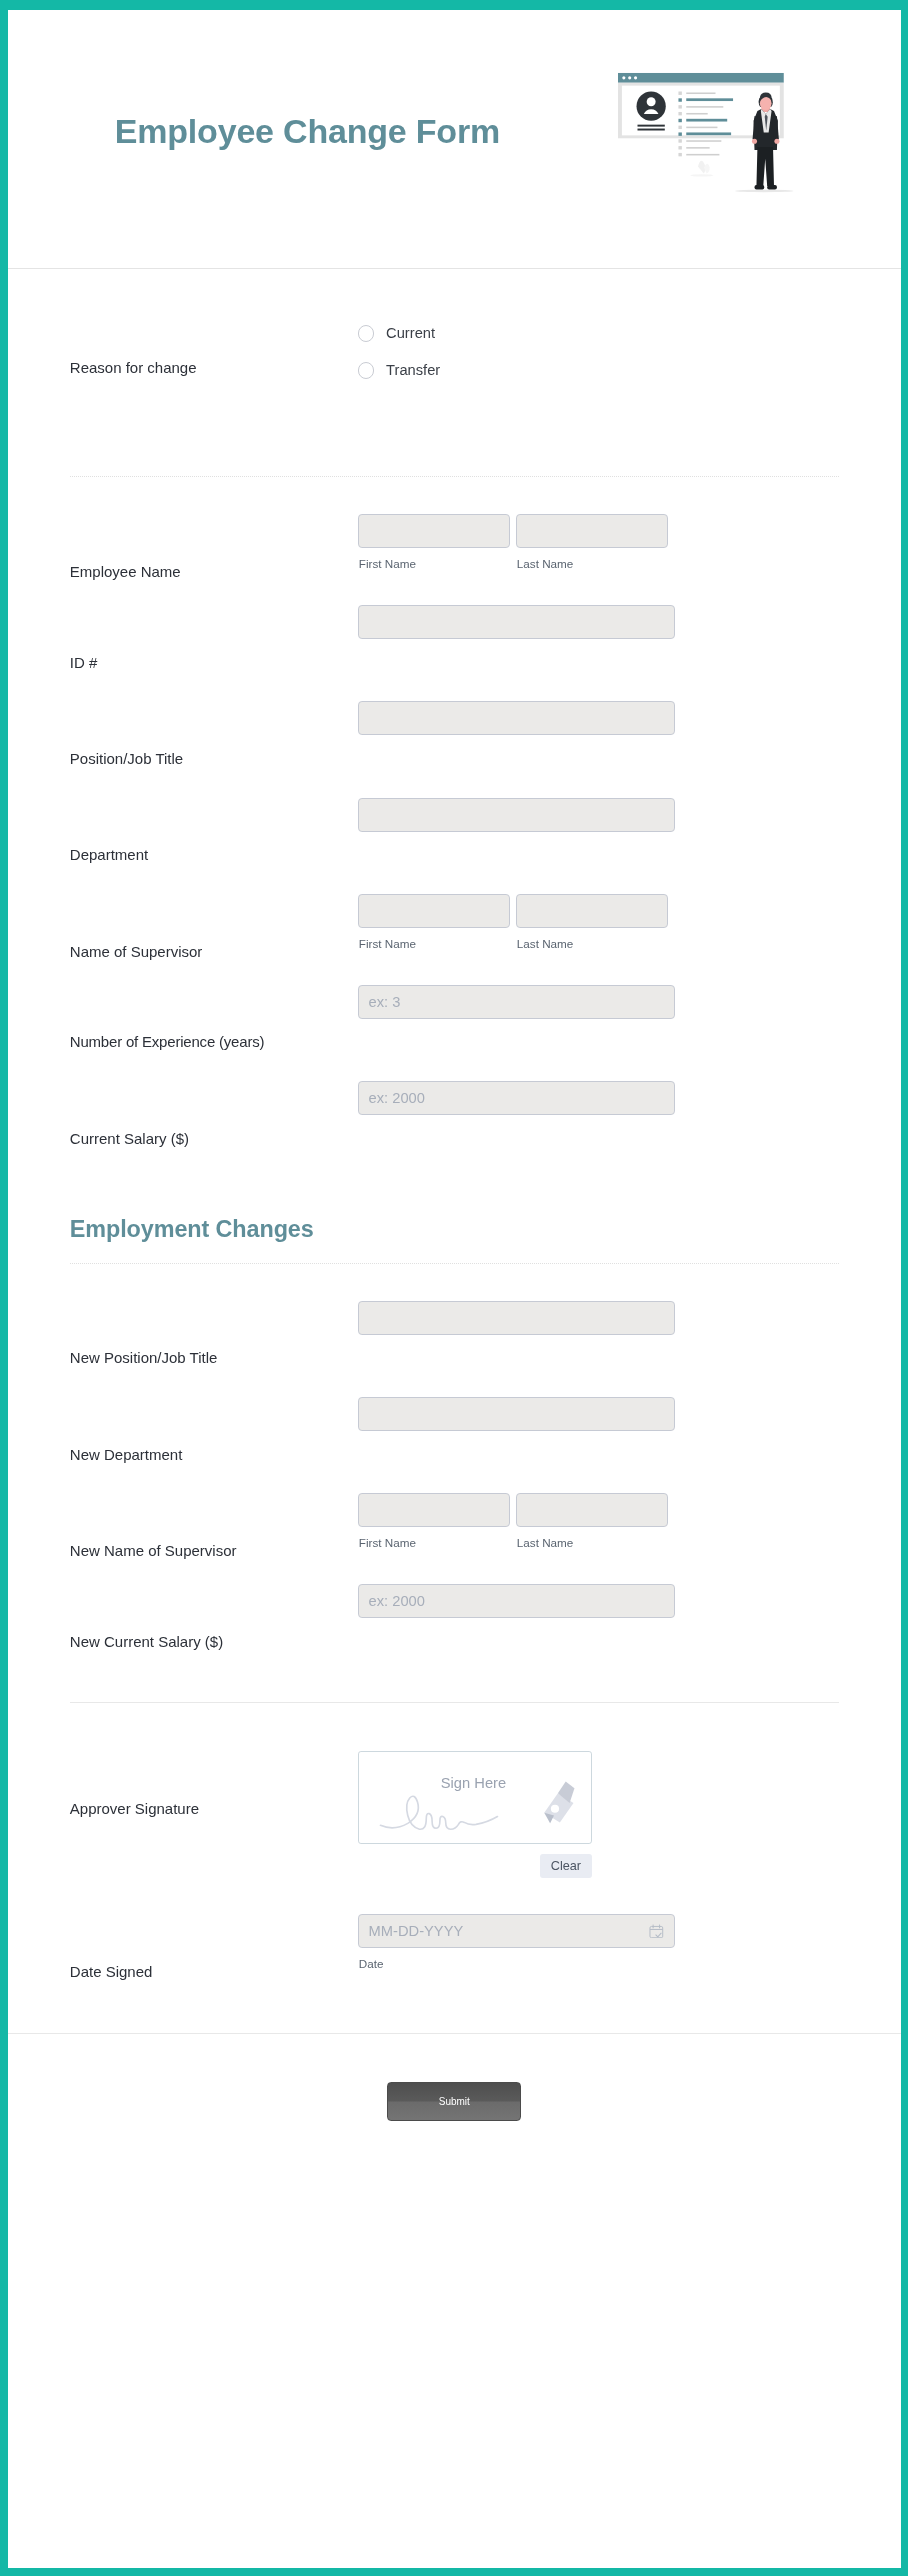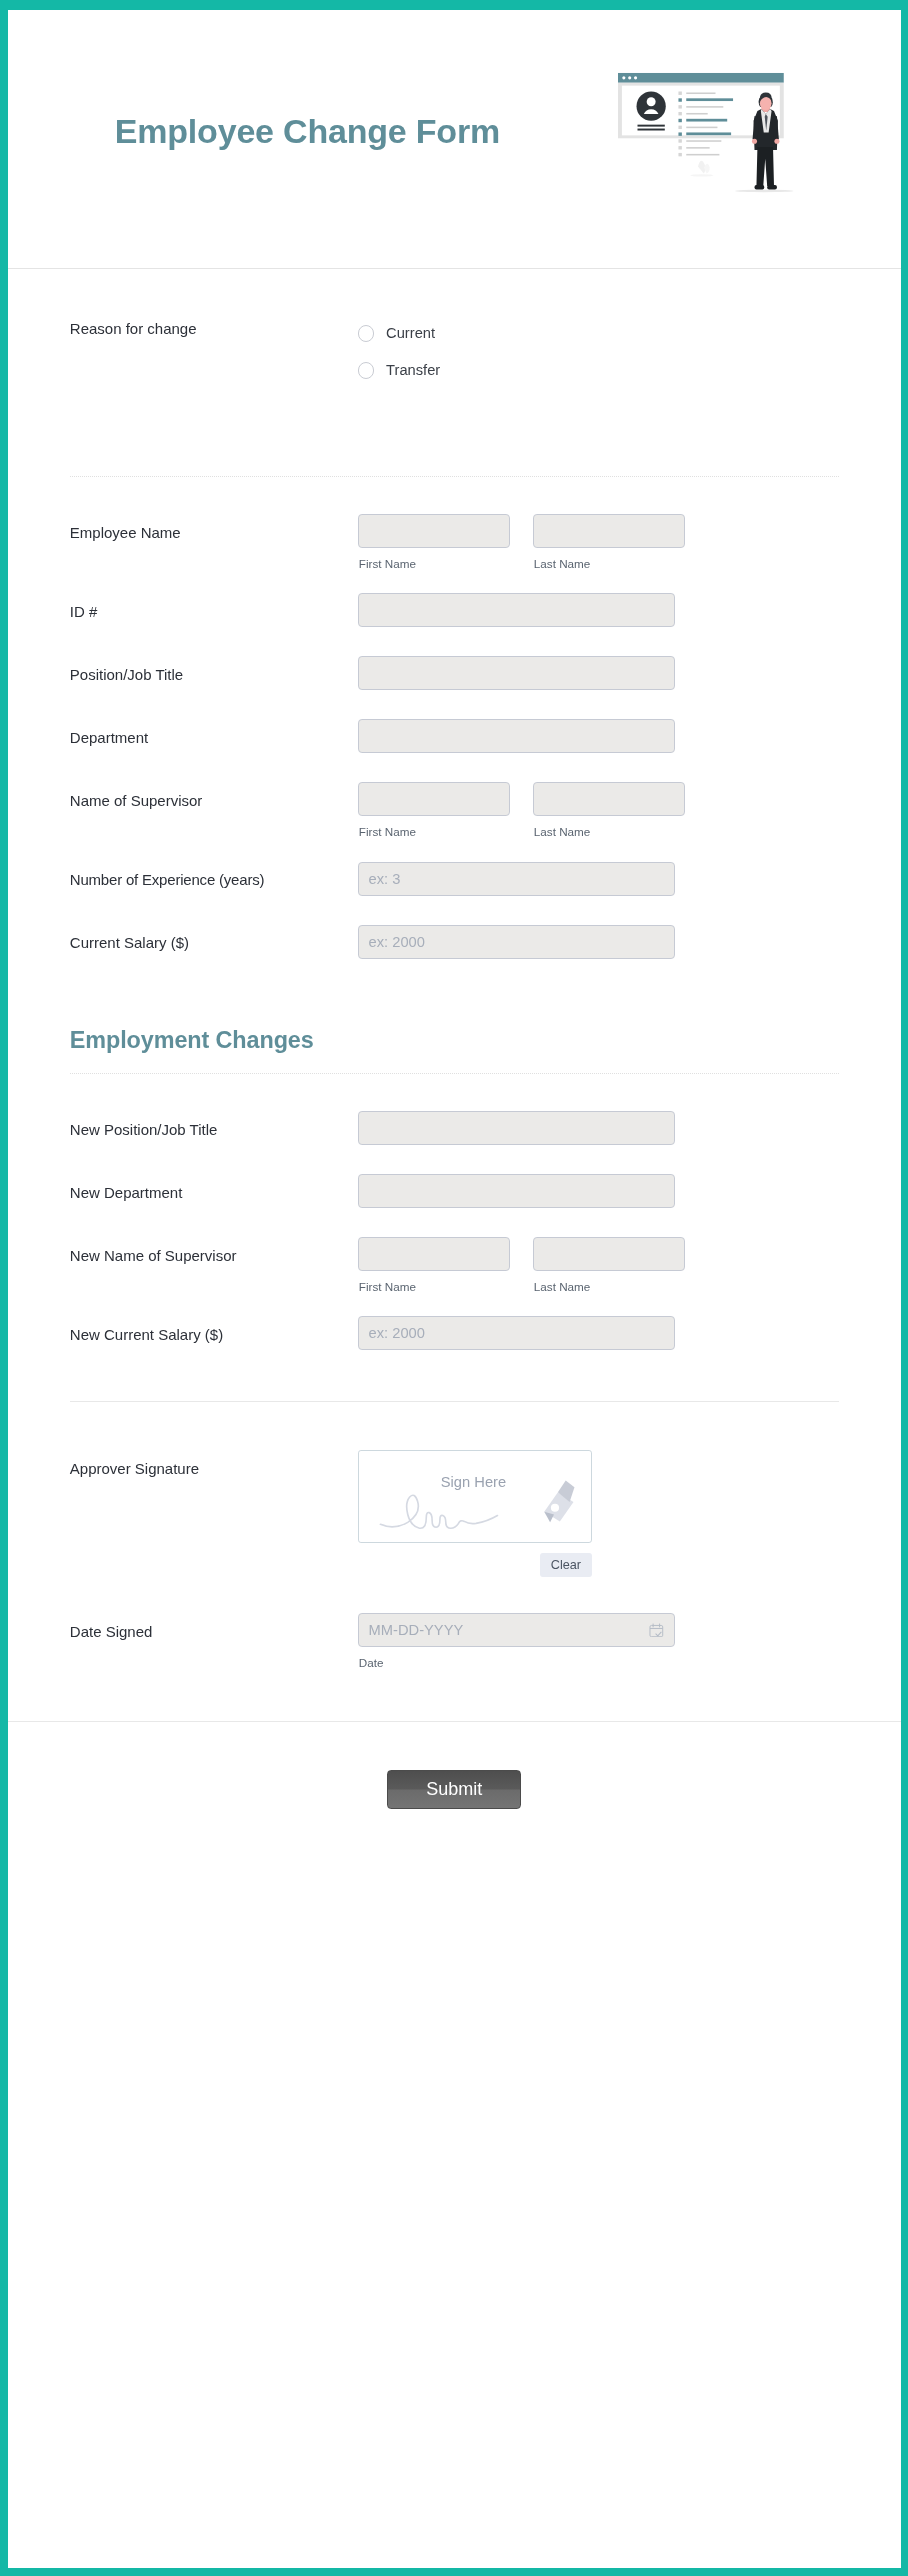--- a/index.html
+++ b/index.html
@@ -60,20 +60,21 @@
     align-items: flex-start;
     padding: 0 59px 0 62px;
   }
   .row-label {
     width: 288px;
     flex: 0 0 288px;
     font-size: 15px;
     color: #2c3038;
     line-height: 1.3;
     padding-top: 8.8px;
+    margin-top: 39px;
   }
   .row-label.lbl-narrow { letter-spacing: -0.2px; }
   .row-ctrl { flex: 1 1 auto; }
 
   
   .radio-block { padding: 46px 59px 0 62px; display: flex; }
   .radio-block .row-label { padding-top: 3.9px; }
   .radio-cols { display: flex; flex: 1 1 auto; }
   .radio-col { width: 242px; }
   .radio-col.col2 { width: auto; }
@@ -120,21 +121,21 @@
     width: 100%;
     font-size: 14.7px;
     color: #43474f;
     font-family: "Liberation Sans", sans-serif;
     padding: 0 9.8px;
     outline: none;
   }
   .inp::placeholder { color: #a7aeba; }
   .inp.full { width: 317px; }
 
-  .name-pair { display: flex; gap: 23px; }
+  .name-pair { display: flex; gap: 6px; }
   .name-cell { width: 152px; }
   .sub-label {
     font-size: 11.7px;
     color: #5a6470;
     margin-top: 8.8px;
     padding-left: 1px;
   }
   .gap-md { height: 29px; }
   .gap-name { height: 23.4px; }
 
@@ -198,21 +199,21 @@
     justify-content: center;
     padding-top: 48px;
   }
   .submit-btn {
     width: 134px;
     height: 39px;
     border: 1px solid #4b4b4b;
     border-radius: 3.9px;
     background: linear-gradient(to bottom, #4e4e4e 0%, #5a5a5a 48%, #6b6b6b 52%, #747474 100%);
     color: #ffffff;
-    font-size: 18px;
+    font-size: 10px;
     font-family: "Liberation Sans", sans-serif;
     cursor: pointer;
   }
 </style>
 </head>
 <body>
 
 <div class="page-frame">
 <div class="page-sheet">
 

